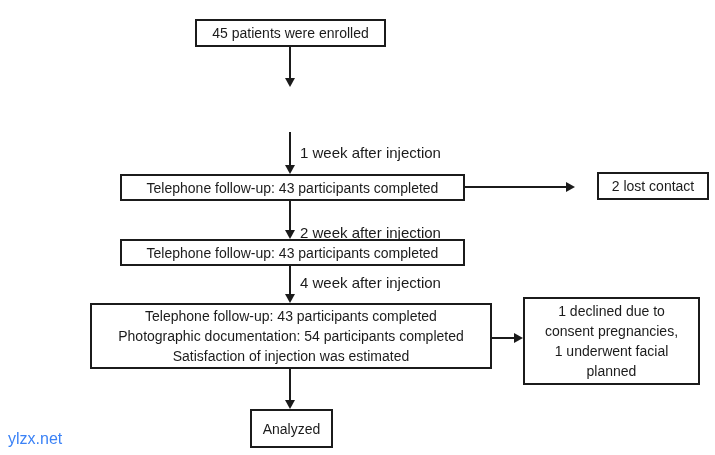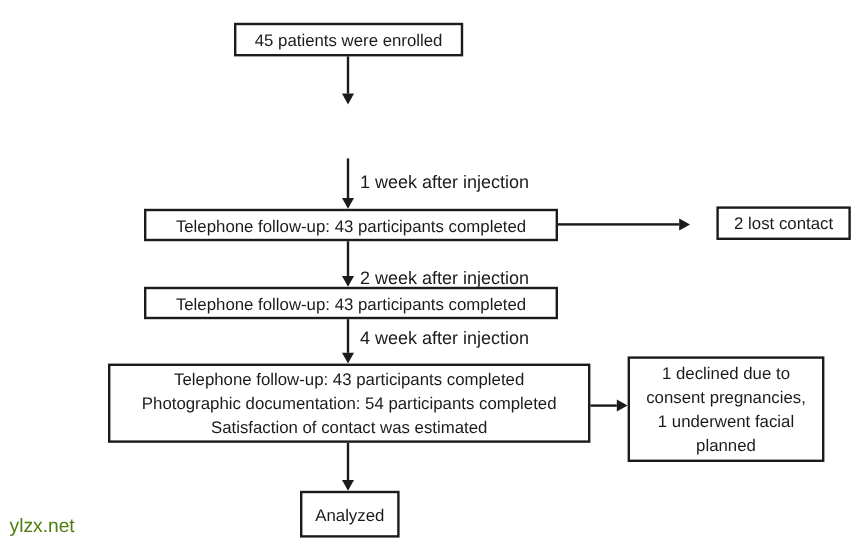--- a/index.html
+++ b/index.html
@@ -60,21 +60,21 @@
   .alabel {
     position: absolute;
     font-size: 15px;
     white-space: nowrap;
   }
   .watermark {
     position: absolute;
     left: 8px;
     top: 430px;
     font-size: 16px;
-    color: #4d7c0f;
+    color: #3b82f6;
   }
 </style>
 </head>
 <body>
 
 <div class="canvas">
 
   <div class="fbox" style="left:195px; top:19px; width:191px; height:28px;">
     <span class="bline">45 patients were enrolled</span>
   </div>
@@ -101,26 +101,26 @@
   <div class="fbox" style="left:120px; top:239px; width:345px; height:27px;">
     <span class="bline">Telephone follow-up: 43 participants completed</span>
   </div>
 
   <div class="vline" style="left:289px; top:266px; height:28px;"></div>
   <div class="alabel" style="left:300px; top:274px;">4 week after injection</div>
 
   <div class="fbox" style="left:90px; top:303px; width:402px; height:66px;">
     <span class="bline">Telephone follow-up: 43 participants completed</span>
     <span class="bline">Photographic documentation: 54 participants completed</span>
-    <span class="bline">Satisfaction of contact was estimated</span>
+    <span class="bline">Satisfaction of injection was estimated</span>
   </div>
 
   <div class="hline" style="left:492px; top:337px; width:22px;"></div>
 
-  <div class="fbox" style="left:523px; top:297px; width:164px; height:88px;">
+  <div class="fbox" style="left:523px; top:297px; width:177px; height:88px;">
     <span class="bline">1 declined due to</span>
     <span class="bline">consent pregnancies,</span>
     <span class="bline">1 underwent facial</span>
     <span class="bline">planned</span>
   </div>
 
   <div class="vline" style="left:289px; top:369px; height:31px;"></div>
 
   <div class="fbox" style="left:250px; top:409px; width:83px; height:39px;">
     <span class="bline">Analyzed</span>

